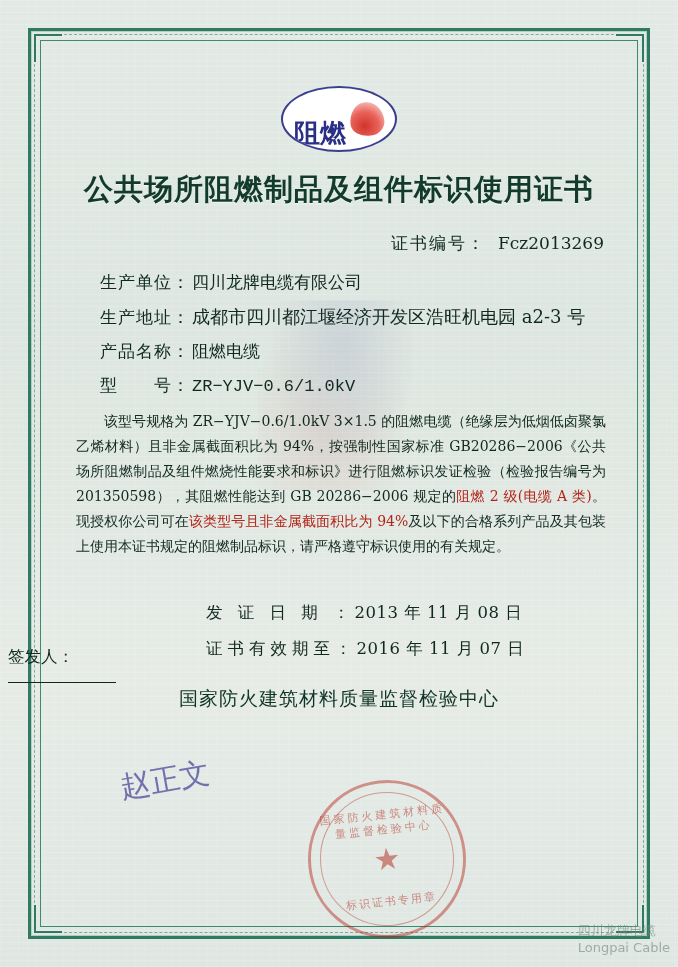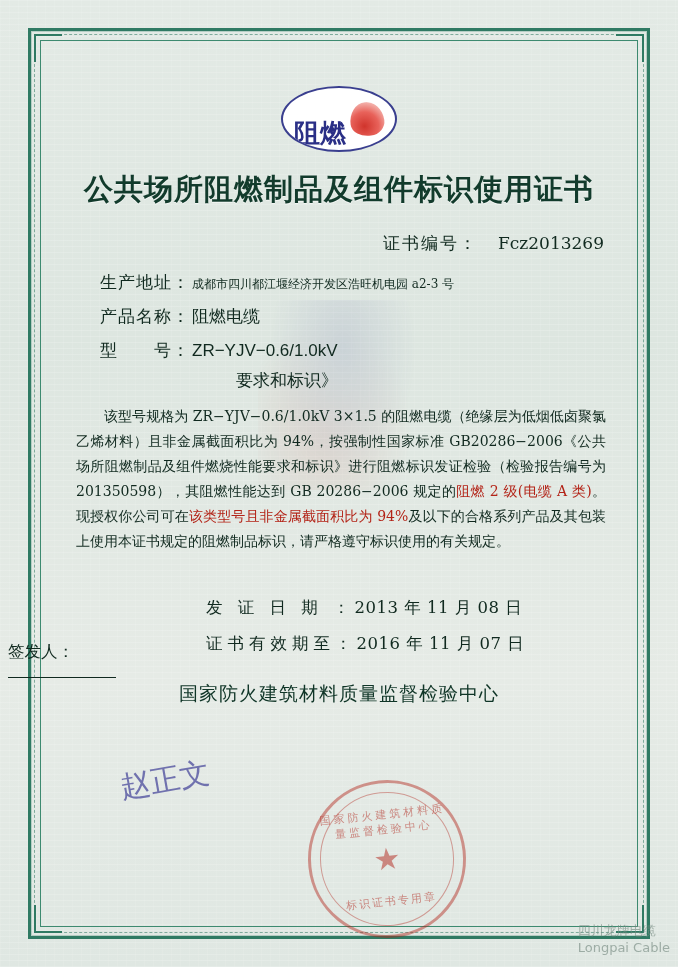--- a/index.html
+++ b/index.html
@@ -121,21 +121,21 @@
     text-shadow: 0 1px 0 rgba(255,255,255,0.6);
   }
   .cert-no {
     text-align: right;
     margin-top: 22px;
     padding-right: 18px;
     font-size: 17px;
     color: #10291f;
   }
   .cert-no .label { letter-spacing: 2px; }
-  .cert-no .value { margin-left: 20px; text-align: right; }
+  .cert-no .value { margin-left: 12px; text-align: right; }
 
   
   .fields {
     margin-top: 16px;
     padding-left: 44px;
   }
   .field {
     display: flex;
     align-items: baseline;
     margin-bottom: 11px;
@@ -143,22 +143,22 @@
     color: #10291f;
   }
   .field .fl {
     width: 92px;
     flex: none;
     letter-spacing: 1px;
   }
   .field .fv {
     flex: 1;
   }
-  .field.small .fv { font-size: 12px; }
-  .field .fv.mono { font-family: Liberation Sans, sans-serif; }
+  .field.small .fv { font-size: 18px; }
+  .field .fv.mono { font-family: Liberation Mono, monospace; }
   .field-cont {
     padding-left: 136px;
     margin-top: -4px;
     margin-bottom: 10px;
     font-size: 17px;
     color: #10291f;
   }
 
   
   .body-text {
@@ -318,33 +318,36 @@
       </div>
     </div>
 
     <h1 class="title">公共场所阻燃制品及组件标识使用证书</h1>
 
     <div class="cert-no">
       <span class="label">证书编号：</span><span class="value">Fcz2013269</span>
     </div>
 
     <div class="fields">
+      <div class="field">
+        <span class="fl">生产单位：</span>
+        <span class="fv">四川龙牌电缆有限公司</span>
+      </div>
       <div class="field small">
         <span class="fl">生产地址：</span>
         <span class="fv">成都市四川都江堰经济开发区浩旺机电园 a2-3 号</span>
       </div>
       <div class="field">
         <span class="fl">产品名称：</span>
         <span class="fv">阻燃电缆</span>
       </div>
       <div class="field">
         <span class="fl">型　　号：</span>
         <span class="fv mono">ZR−YJV−0.6/1.0kV</span>
       </div>
-      <div class="field-cont">要求和标识》</div>
     </div>
 
     <div class="body-text">
       <span>该型号规格为 ZR−YJV−0.6/1.0kV 3×1.5 的阻燃电缆（绝缘层为低烟低卤聚氯乙烯材料）且非金属截面积比为 94%，按强制性国家标准 GB20286−2006《公共场所阻燃制品及组件燃烧性能要求和标识》进行阻燃标识发证检验（检验报告编号为 201350598），其阻燃性能达到 GB 20286−2006 规定的</span><span class="red">阻燃 2 级(电缆 A 类)</span><span>。现授权你公司可在</span><span class="red">该类型号且非金属截面积比为 94%</span><span>及以下的合格系列产品及其包装上使用本证书规定的阻燃制品标识，请严格遵守标识使用的有关规定。</span>
     </div>
 
     <div class="dates">
       <div class="row">
         <span class="k">发 证 日 期 ：</span><span>2013 年 11 月 08 日</span>
       </div>

